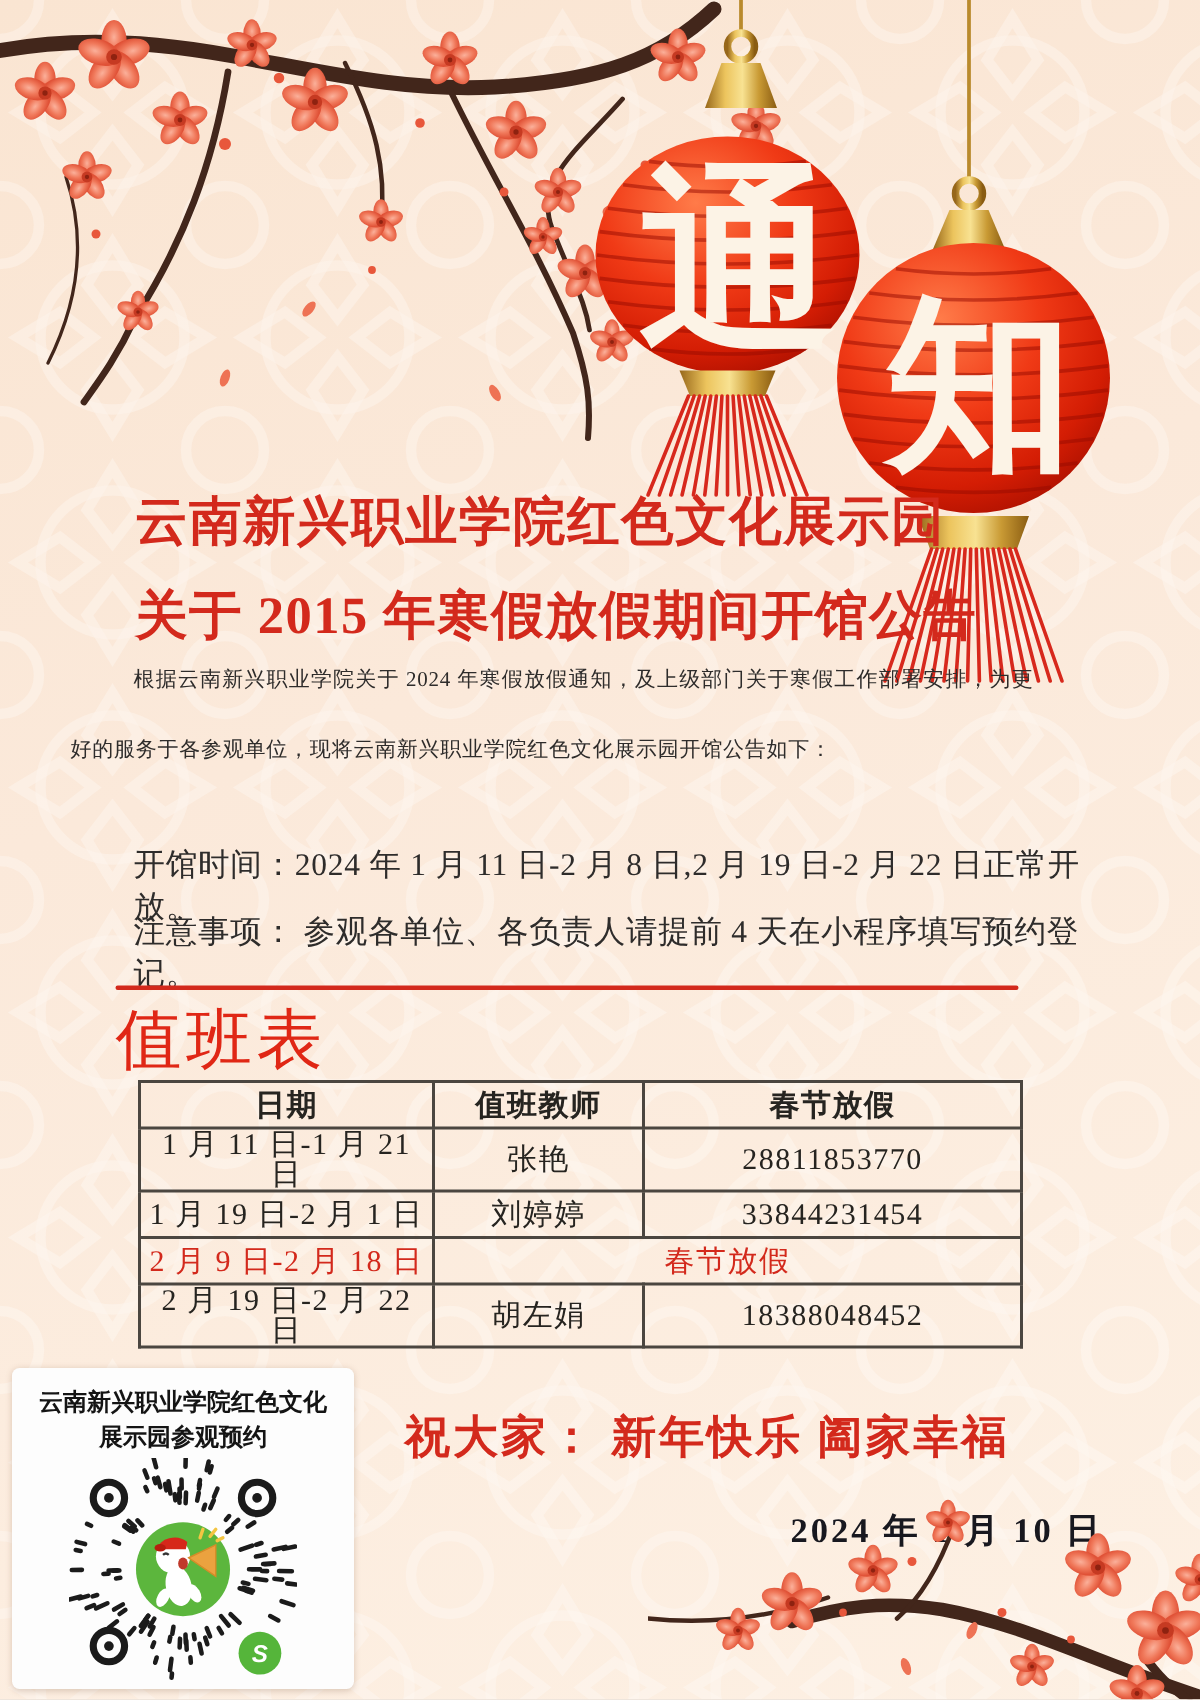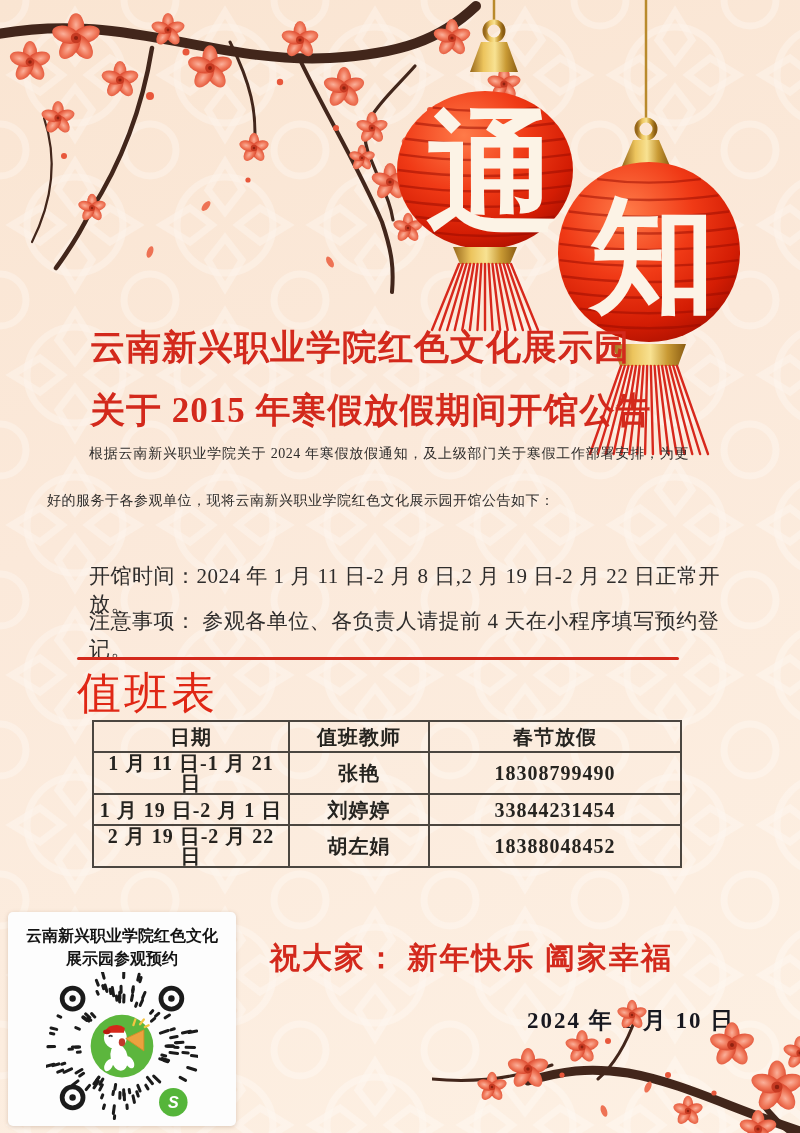--- a/index.html
+++ b/index.html
@@ -42,21 +42,21 @@
   }
 
   
   table.duty{
     position:absolute; left:92px; top:720px; width:588px;
     border-collapse:collapse; table-layout:fixed;
     font-size:20px; color:#262420;padding-left:28px;
   }
   table.duty th, table.duty td{
     border:2px solid #4b4640; height:31px; padding:0 4px;
-    text-align:center; vertical-align:middle; font-weight:700;
+    text-align:center; vertical-align:middle; font-weight:400;
     letter-spacing:1px; line-height:1;
   }
   table.duty th{ font-weight:700; }
   table.duty col.c-date{ width:196px; }
   table.duty col.c-teacher{ width:140px; }
   table.duty col.c-phone{ width:252px; }
   td.hl, th.hl{ color:var(--accent,#c3281b); font-weight:700; }
 
   
   .qr-box{
@@ -272,26 +272,30 @@
       <tr>
         <th>日期</th>
         <th>值班教师</th>
         <th>春节放假</th>
       </tr>
     </thead>
     <tbody id="duty-body">
         <tr>
           <td>1 月 11 日-1 月 21 日</td>
           <td>张艳</td>
-          <td>18308799490</td>
+          <td>28811853770</td>
         </tr>
         <tr>
           <td>1 月 19 日-2 月 1 日</td>
           <td>刘婷婷</td>
           <td>33844231454</td>
+        </tr>
+        <tr>
+          <td class="hl">2 月 9 日-2 月 18 日</td>
+          <td colspan="2" class="hl">春节放假</td>
         </tr>
         <tr>
           <td>2 月 19 日-2 月 22 日</td>
           <td>胡左娟</td>
           <td>18388048452</td>
         </tr>
       </tbody>
   </table>
 
   <div class="abs greeting">祝大家： 新年快乐 阖家幸福</div>

